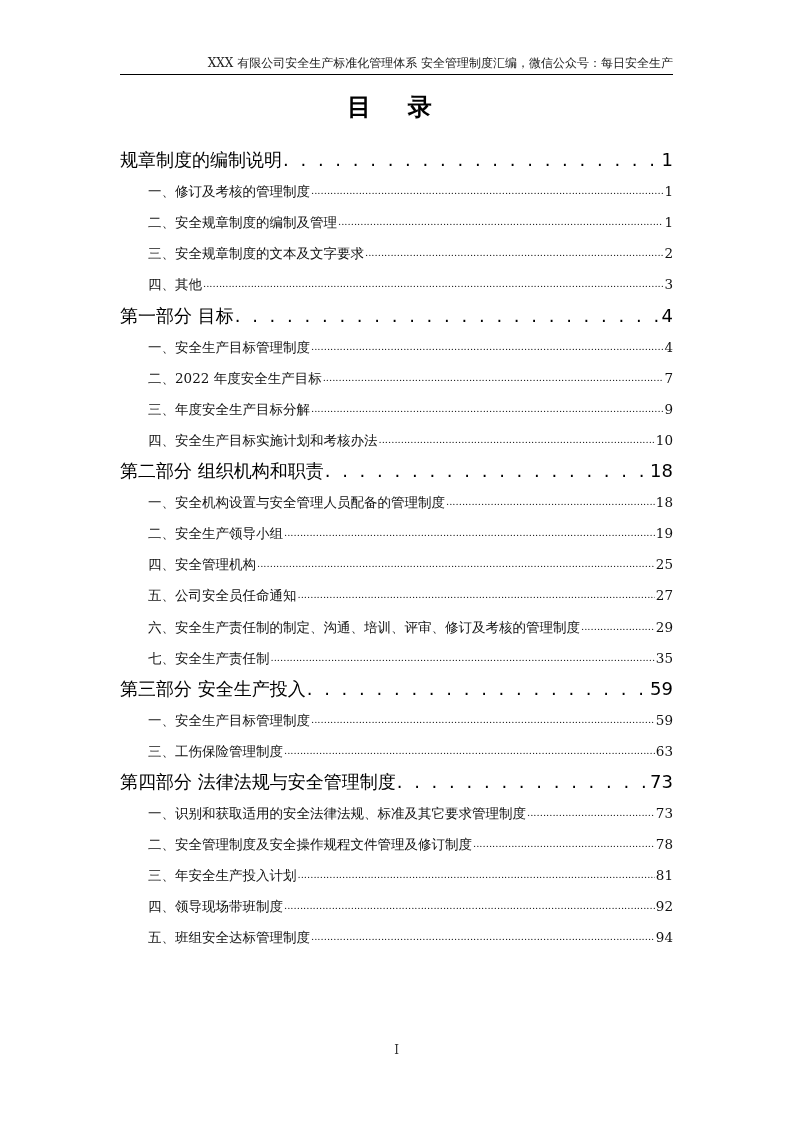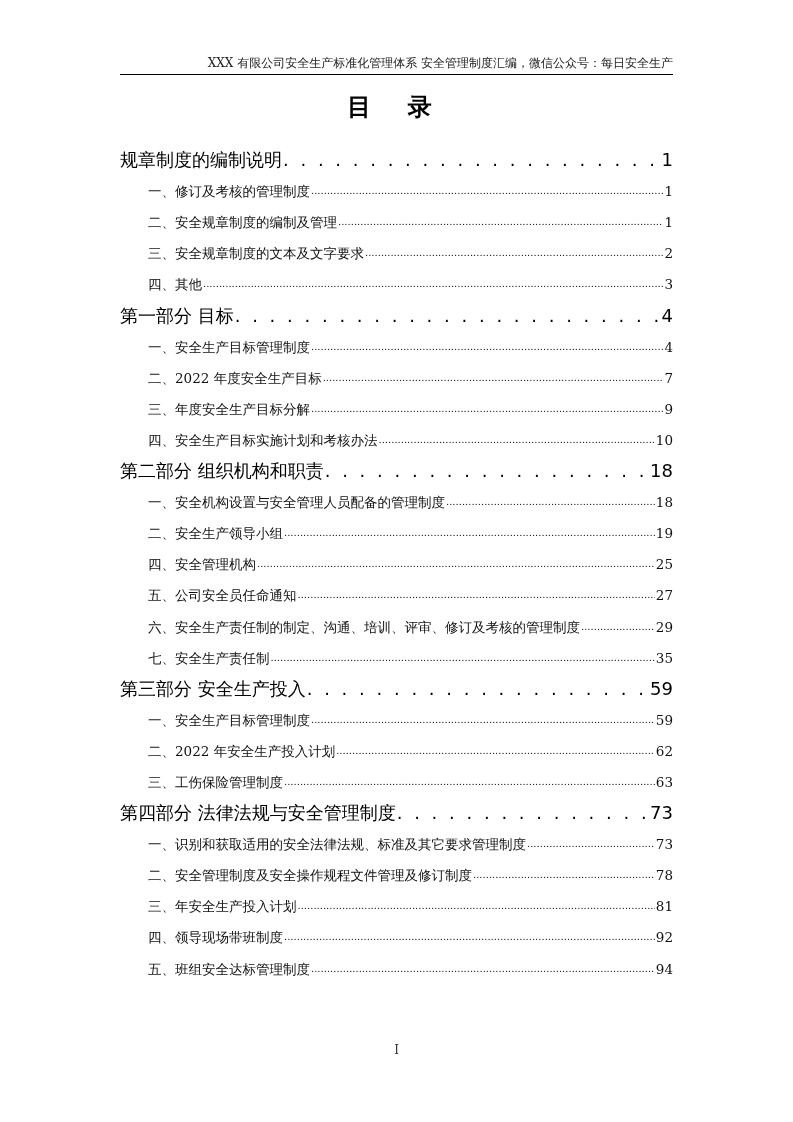--- a/index.html
+++ b/index.html
@@ -130,25 +130,20 @@
       <span class="text">第三部分  安全生产投入</span>
       <span class="leader"></span>
       <span class="page">59</span>
     </div>
     <div class="toc-entry lvl2">
       <span class="text">一、安全生产目标管理制度</span>
       <span class="leader"></span>
       <span class="page">59</span>
     </div>
     <div class="toc-entry lvl2">
-      <span class="text">二、2022 年安全生产投入计划</span>
-      <span class="leader"></span>
-      <span class="page">62</span>
-    </div>
-    <div class="toc-entry lvl2">
       <span class="text">三、工伤保险管理制度</span>
       <span class="leader"></span>
       <span class="page">63</span>
     </div>
     <div class="toc-entry lvl1">
       <span class="text">第四部分  法律法规与安全管理制度</span>
       <span class="leader"></span>
       <span class="page">73</span>
     </div>
     <div class="toc-entry lvl2">

